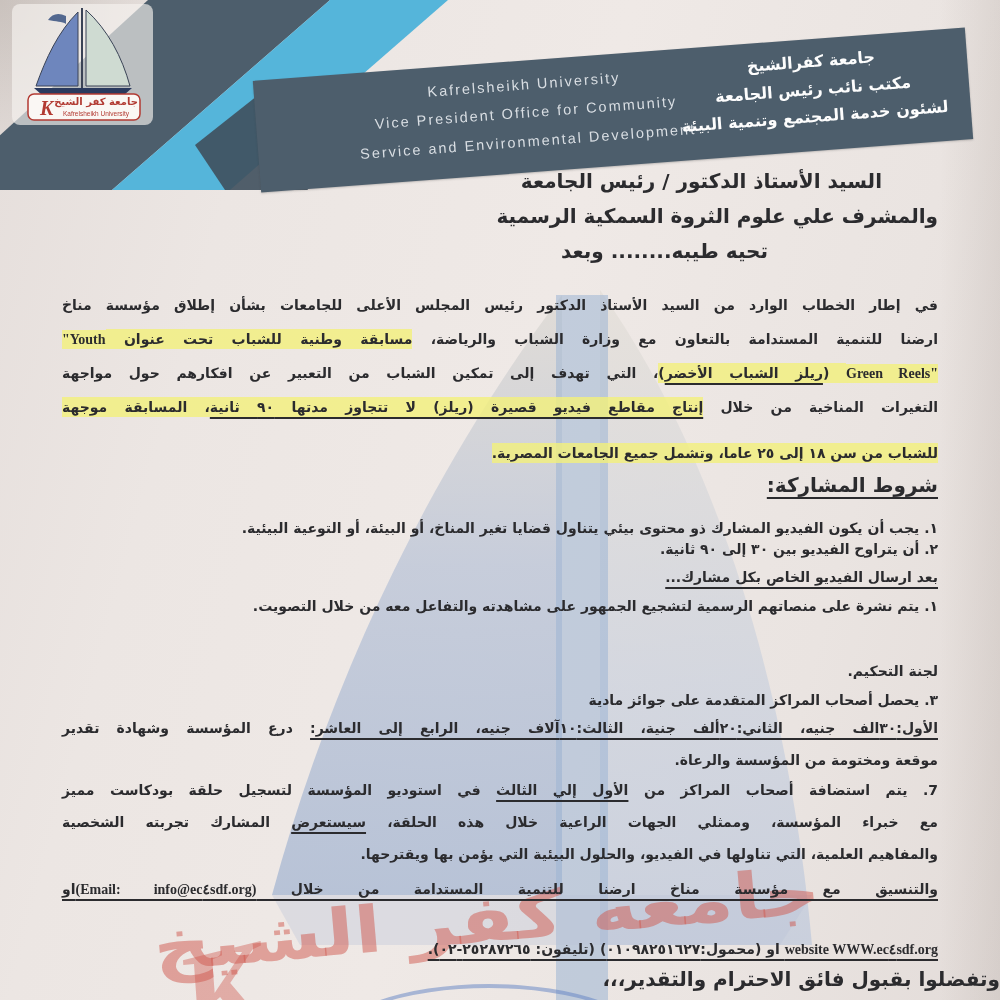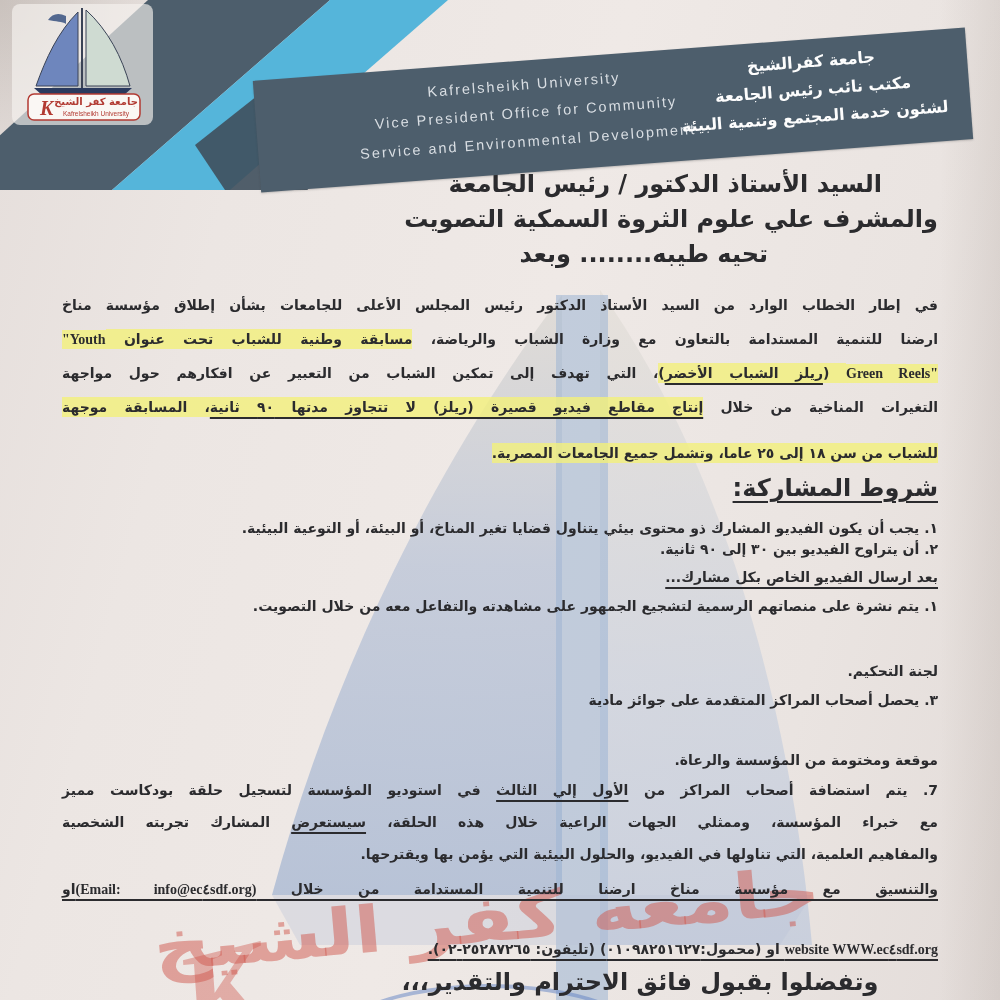--- a/index.html
+++ b/index.html
@@ -32,22 +32,22 @@
     font-family:"Liberation Serif",serif;font-style:italic;font-weight:700;font-size:130px;transform:rotate(-14deg);}
   .stamp-arc{position:absolute;left:330px;top:984px;width:310px;height:110px;z-index:1;
     border:4px solid rgba(96,130,196,.5);border-radius:50%;}
 
   
   .tline{position:absolute;right:62px;direction:rtl;color:#2b2b2e;font-weight:700;
     font-size:14px;line-height:1.35;z-index:2;}
   .full{left:62px;}
   .just{text-align:justify;text-align-last:justify;}
   .ra{text-align:right;white-space:nowrap;}
-  .ca{text-align:center;}
-  .big{font-size:24px;}
+  .ca{text-align:right;}
+  .big{font-size:20px;}
   .u{text-decoration:underline;text-underline-offset:5px;text-decoration-thickness:1.5px;}
   .seg-hl{background:rgba(242,240,122,.8);box-shadow:0 2px 0 rgba(242,240,122,.8),0 -2px 0 rgba(242,240,122,.8);}
   .seg-u{text-decoration:underline;text-underline-offset:5px;text-decoration-thickness:1.5px;}
   .seg-en{direction:ltr;unicode-bidi:embed;font-family:"Liberation Serif",serif;font-weight:700;}
 </style>
 </head>
 <body>
 
 <div class="page">
 
@@ -100,38 +100,39 @@
     <path d="M 76,8 L 76,84 L 120,84 C 112,55 98,28 76,8 Z" fill="#cfdbd2" stroke="#3a4356" stroke-width="1"></path>
     <path d="M 56,14 C 48,10 42,12 38,18 C 46,20 52,19 56,22 Z" fill="#53688f"></path>
     <path d="M 24,86 L 122,86 L 106,100 L 40,100 Z" fill="#2a3a5e"></path>
     <rect x="18" y="92" width="112" height="26" rx="6" fill="#faf7f4" stroke="#b23a32" stroke-width="1.5"></rect>
     <text x="30" y="113" font-family="Liberation Serif, serif" font-style="italic" font-weight="bold" font-size="20" fill="#b23a32">K</text>
     <text x="86" y="103" text-anchor="middle" font-size="10" font-weight="bold" fill="#b23a32" direction="rtl">جامعة كفر الشيخ</text>
     <text x="86" y="114" text-anchor="middle" font-family="Liberation Sans, sans-serif" font-size="6.5" fill="#b23a32">Kafrelsheikh University</text>
   </svg>
 
   <div class="tline ra big" style="top:168px;right:118px">السيد الأستاذ الدكتور / رئيس الجامعة</div>
-  <div class="tline ra big" style="top:203px">والمشرف علي علوم الثروة السمكية التصويت</div>
+  <div class="tline ra big" style="top:203px">والمشرف علي علوم الثروة السمكية الرسمية</div>
   <div class="tline ra big" style="top:238px;right:232px">تحيه طيبه........ وبعد</div>
 
   <div class="tline full just" style="top:296px"><span>في إطار الخطاب الوارد من السيد الأستاذ الدكتور رئيس المجلس الأعلى للجامعات بشأن إطلاق مؤسسة مناخ</span></div>
   <div class="tline full just" style="top:330px"><span>ارضنا للتنمية المستدامة بالتعاون مع وزارة الشباب والرياضة، </span><span class="seg-hl">مسابقة وطنية للشباب تحت عنوان </span><span class="seg-hl seg-en">"Youth</span></div>
   <div class="tline full just" style="top:364px"><span class="seg-hl seg-en">Green Reels"</span><span class="seg-hl"> (</span><span class="seg-hl seg-u">ريلز الشباب الأخضر</span><span class="seg-hl">)</span><span>، التي تهدف إلى تمكين الشباب من التعبير عن افكارهم حول مواجهة</span></div>
   <div class="tline full just" style="top:398px"><span>التغيرات المناخية من خلال </span><span class="seg-hl seg-u">إنتاج مقاطع فيديو قصيرة (ريلز) لا تتجاوز مدتها ٩٠ ثانية</span><span class="seg-hl">، المسابقة موجهة</span></div>
   <div class="tline ra" style="top:444px"><span class="seg-hl">للشباب من سن ١٨ إلى ٢٥ عاما، وتشمل جميع الجامعات المصرية.</span></div>
 
   <div class="tline ra big u" style="top:472px">شروط المشاركة:</div>
   <div class="tline ra" style="top:519px">١. يجب أن يكون الفيديو المشارك ذو محتوى بيئي يتناول قضايا تغير المناخ، أو البيئة، أو التوعية البيئية.</div>
   <div class="tline ra" style="top:540px">٢. أن يتراوح الفيديو بين ٣٠ إلى ٩٠ ثانية.</div>
   <div class="tline ra u" style="top:568px">بعد ارسال الفيديو الخاص بكل مشارك...</div>
 
   <div class="tline ra" style="top:597px">١. يتم نشرة على منصاتهم الرسمية لتشجيع الجمهور على مشاهدته والتفاعل معه من خلال التصويت.</div>
   <div class="tline ra" style="top:662px">لجنة التحكيم.</div>
   <div class="tline ra" style="top:691px">٣. يحصل أصحاب المراكز المتقدمة على جوائز مادية</div>
 
+  <div class="tline full just" style="top:719px"><span class="seg-u">الأول:٣٠الف جنيه، الثاني:٢٠ألف جنية، الثالث:١٠آلاف جنيه، الرابع إلى العاشر:</span><span> درع المؤسسة وشهادة تقدير</span></div>
   <div class="tline ra" style="top:751px">موقعة ومختومة من المؤسسة والرعاة.</div>
 
   <div class="tline full just" style="top:781px"><span>7. يتم استضافة أصحاب المراكز من </span><span class="seg-u">الأول إلي الثالث</span><span> في استوديو المؤسسة لتسجيل حلقة بودكاست مميز</span></div>
   <div class="tline full just" style="top:813px"><span>مع خبراء المؤسسة، وممثلي الجهات الراعية خلال هذه الحلقة، </span><span class="seg-u">سيستعرض</span><span> المشارك تجربته الشخصية</span></div>
   <div class="tline ra" style="top:845px">والمفاهيم العلمية، التي تناولها في الفيديو، والحلول البيئية التي يؤمن بها ويقترحها.</div>
 
   <div class="tline full just u" style="top:880px"><span>والتنسيق مع مؤسسة مناخ ارضنا للتنمية المستدامة من خلال </span><span class="seg-en">(Email: info@ec٤sdf.org)</span><span>او</span></div>
   <div class="tline ra u" style="top:940px"><span class="seg-en">website WWW.ec٤sdf.org</span><span> او (محمول:٠١٠٩٨٢٥١٦٢٧) (تليفون: ٢٥٢٨٧٢٦٥-٠٢).</span></div>
   <div class="tline ca big" style="top:966px;left:280px;right:0">وتفضلوا بقبول فائق الاحترام والتقدير،،،</div>
 

